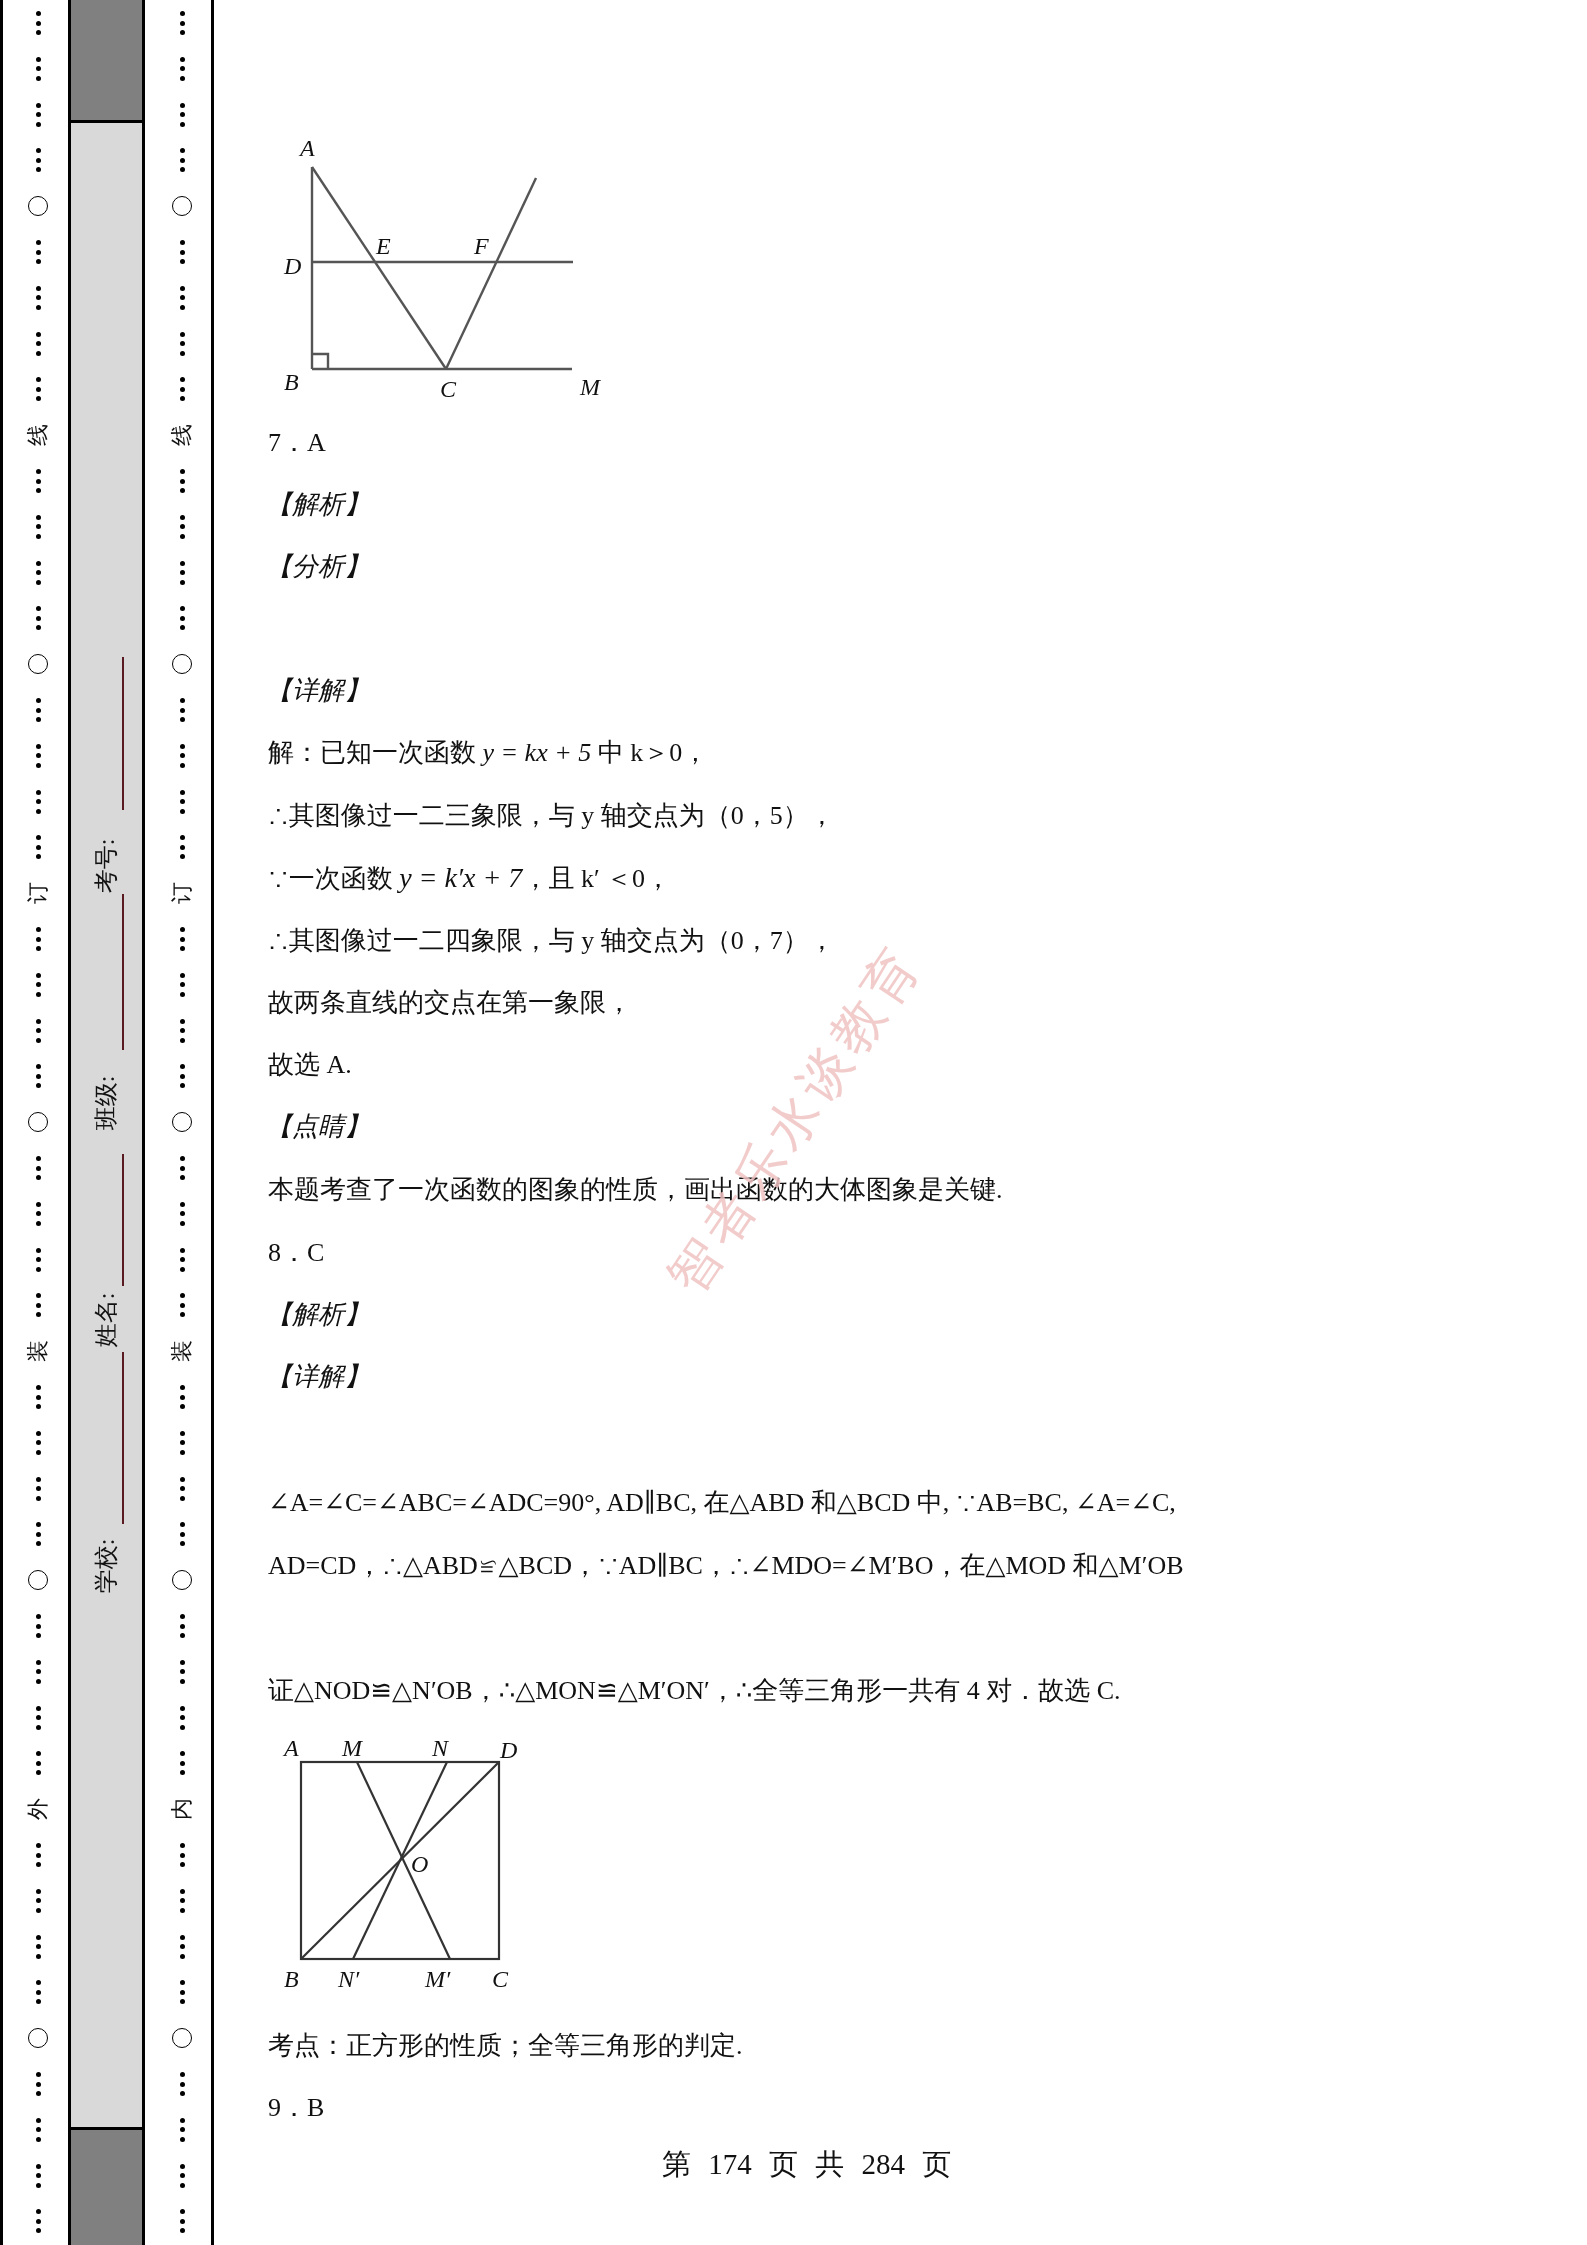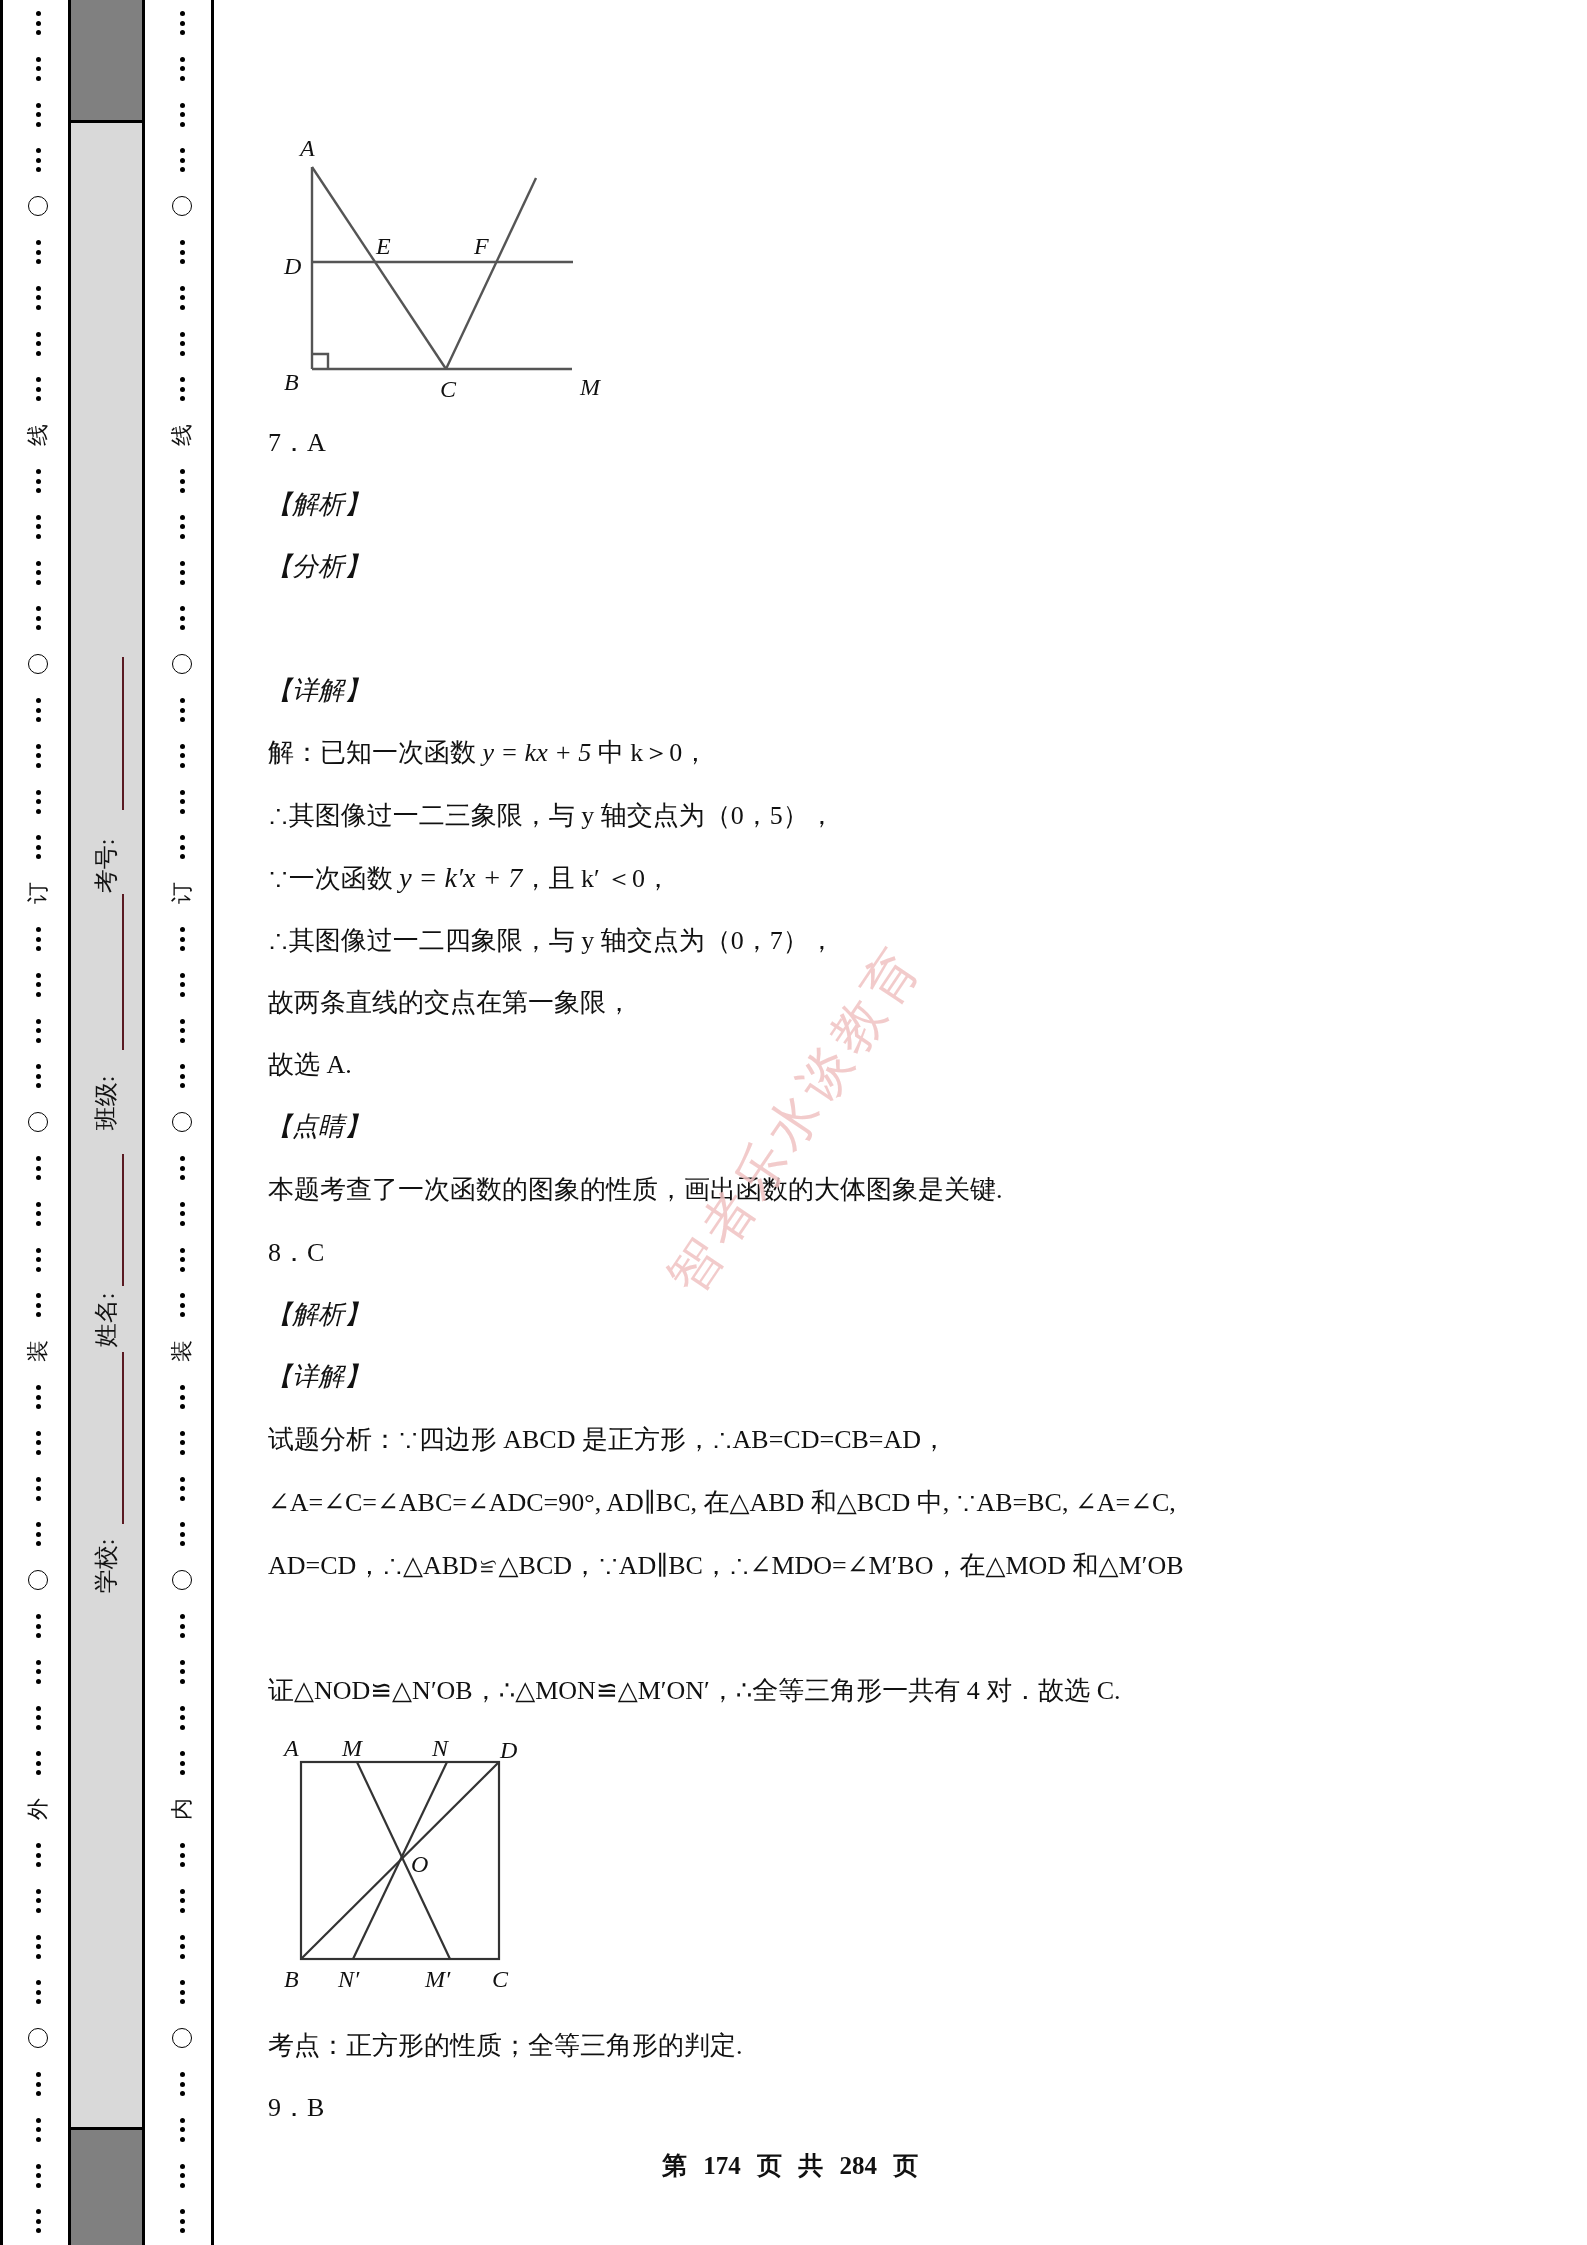--- a/index.html
+++ b/index.html
@@ -21,21 +21,21 @@
   .field-label { position:absolute; left:106px; font-size:24px; transform:translate(-50%,-50%) rotate(-90deg);
                  white-space:nowrap; line-height:1; }
   .field-line { position:absolute; left:122px; width:1.5px; background:#5a1a22; }
   .content { position:absolute; left:0; top:0; width:1587px; height:2245px; }
   .line { position:absolute; left:268px; font-size:26px; line-height:1; white-space:nowrap; transform:translateY(-50%); }
   .line.bracket { left:266px;font-style:italic; }
   .math { font-style:italic; }
   .watermark { position:absolute; left:795px; top:1120px; color:#f0c3c3; font-size:52px; letter-spacing:6px;
                transform:translate(-50%,-50%) rotate(-56deg); white-space:nowrap; font-family:"DejaVu Sans",sans-serif;
                opacity:0.85; pointer-events:none; }
-  .footer { position:absolute; left:662px; top:2165px; font-size:25px; transform:translateY(-50%); white-space:nowrap; word-spacing:10px;font-weight:bold; }
+  .footer { position:absolute; left:662px; top:2165px; font-size:29px; transform:translateY(-50%); white-space:nowrap; word-spacing:10px; }
   svg.fig { position:absolute; left:0; top:0; overflow:visible; }
   svg.fig text { font-family:"Liberation Serif",serif; font-style:italic; font-size:24px; fill:#111; }
 </style>
 </head>
 <body>
 
 <div class="binding">
   <div class="gray-col"></div>
   <div class="dark-block top"></div>
   <div class="dark-block bottom"></div>
@@ -528,21 +528,20 @@
   </div>
   <div class="line" style="top:941px">∴其图像过一二四象限，与 y 轴交点为（0，7），</div>
   <div class="line" style="top:1003px">故两条直线的交点在第一象限，</div>
   <div class="line" style="top:1065px">故选 A.</div>
   <div class="line bracket" style="top:1127px">【点睛】</div>
   <div class="line" style="top:1190px">本题考查了一次函数的图象的性质，画出函数的大体图象是关键.</div>
 
   <div class="line" style="top:1253px">8．C</div>
   <div class="line bracket" style="top:1315px">【解析】</div>
   <div class="line bracket" style="top:1377px">【详解】</div>
-  <div class="line" style="top:1440px">试题分析：∵四边形 ABCD 是正方形，∴AB=CD=CB=AD，</div>
   <div class="line" style="top:1503px">∠A=∠C=∠ABC=∠ADC=90°, AD∥BC, 在△ABD 和△BCD 中, ∵AB=BC, ∠A=∠C,</div>
   <div class="line" style="top:1566px">AD=CD，∴△ABD≌△BCD，∵AD∥BC，∴∠MDO=∠M′BO，在△MOD 和△M′OB</div>
   <div class="line" style="top:1691px">证△NOD≌△N′OB，∴△MON≌△M′ON′，∴全等三角形一共有 4 对．故选 C.</div>
 
   <div class="line" style="top:2046px">考点：正方形的性质；全等三角形的判定.</div>
   <div class="line" style="top:2108px">9．B</div>
 
   <div class="watermark">智者乐水谈教育</div>
 
   <div class="footer">第 174 页 共 284 页</div>

